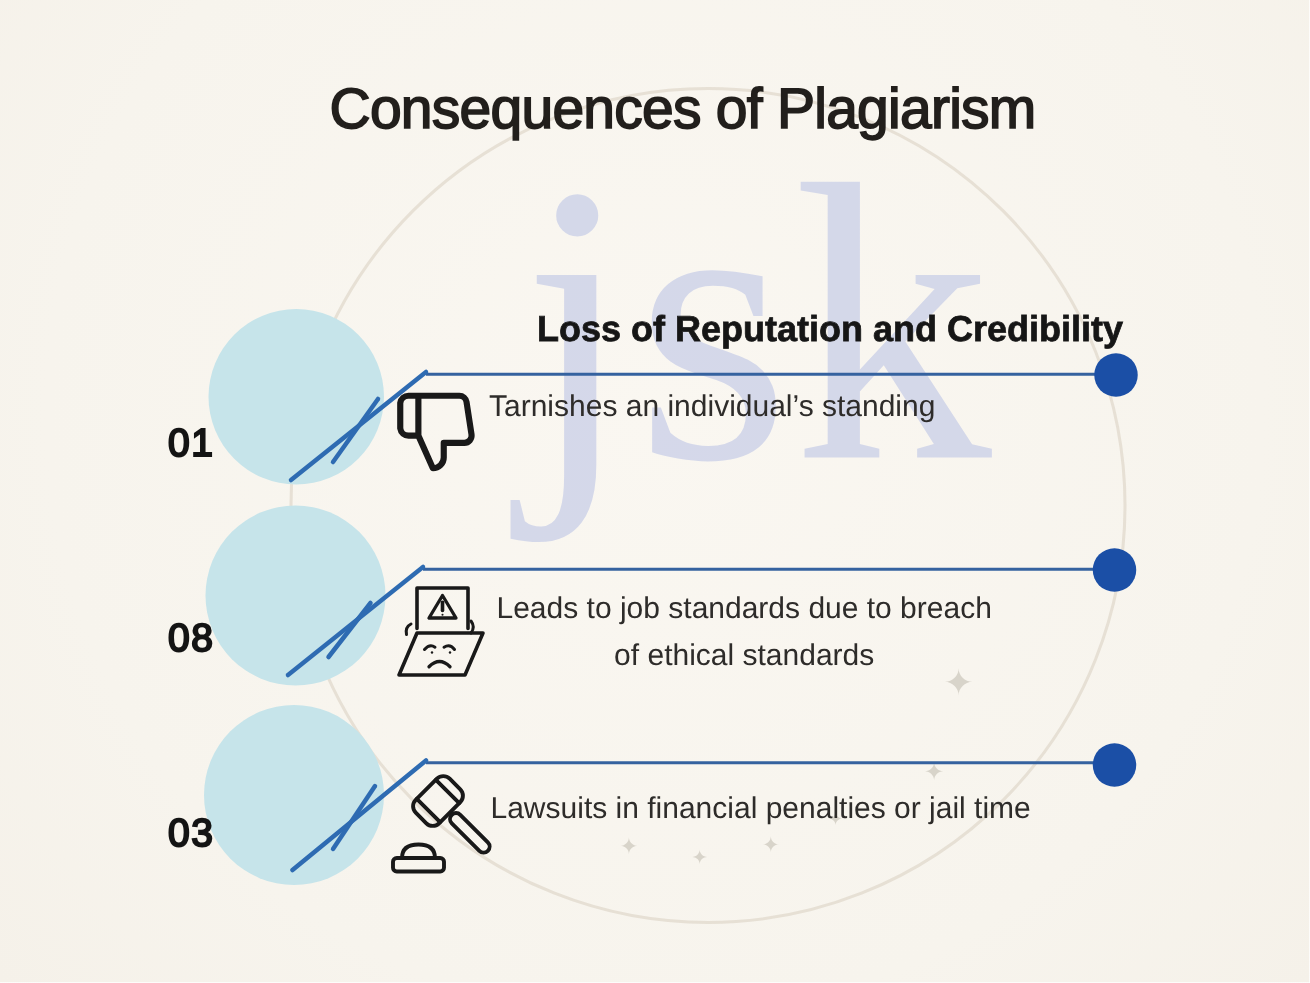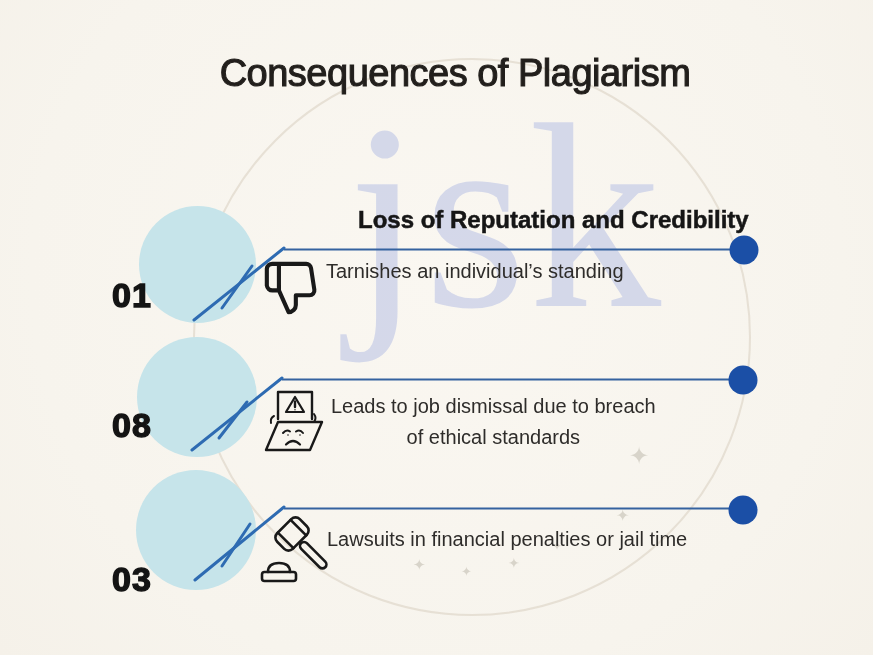--- a/index.html
+++ b/index.html
@@ -22,21 +22,21 @@
   
   .title{
     position:absolute;left:455px;top:52px;transform:translateX(-50%);z-index:2;
     font-size:38px;font-weight:400;letter-spacing:-.5px;color:#221f1c;white-space:nowrap;
     -webkit-text-stroke:1.1px #221f1c;
   }
   
   .row{position:absolute;inset:0;z-index:2;}
   .bubble{position:absolute;border-radius:50%;background:#c6e4ea;}
   .num{
-    position:absolute;font-size:34px;font-weight:700;color:#141414;line-height:38px;
+    position:absolute;font-size:26px;font-weight:400;color:#141414;line-height:38px;
     -webkit-text-stroke:1.4px #141414;letter-spacing:1px;
   }
   .item-title{
     position:absolute;font-size:24px;font-weight:700;color:#161616;line-height:24px;
     white-space:nowrap;margin-left:31px;-webkit-text-stroke:.5px #161616;
   }
   .item-desc{position:absolute;font-size:20px;color:#2e2c2a;line-height:31px;white-space:nowrap;text-align:center;}
   .connector{position:absolute;inset:0;width:873px;height:655px;pointer-events:none;}
   .hline{stroke:#35629f;stroke-width:2;}
   .diag{stroke:#2e6bb2;stroke-width:3;stroke-linecap:round;}
@@ -101,28 +101,28 @@
       <circle cx="39" cy="23.8" r="0.7" fill="#191919" stroke="none"></circle>
       <path d="M10 64 L22 36 L66 36 L54 64 Z"></path>
       <path d="M27 47 q3.5 -4 7 -1.5" stroke-width="2"></path>
       <path d="M40 45.5 q4 -2.5 7 1.5" stroke-width="2"></path>
       <circle cx="32" cy="49" r="0.8" fill="#191919" stroke="none"></circle>
       <circle cx="44" cy="49" r="0.8" fill="#191919" stroke="none"></circle>
       <path d="M30 58.5 Q37 51.5 44 58.5" stroke-width="2.2"></path>
     </svg>
 
     <div class="item-desc" style="left:331px;top:391px;">
-      <div>Leads to job dismissal due to breach</div>
+      <div>Leads to job standards due to breach</div>
       <div>of ethical standards</div>
     </div>
   </div>
 
   <div class="row">
     <div class="bubble" style="left:136px;top:470px;width:120px;height:120px;"></div>
-    <div class="num" style="left:112px;top:560px;">03</div>
+    <div class="num" style="left:112px;top:536px;">03</div>
 
     <svg class="connector" viewBox="0 0 873 655">
       <line class="hline" x1="743" y1="508.5" x2="284" y2="508.5"></line>
       <line class="diag" x1="284" y1="507" x2="195" y2="580"></line>
       <line class="diag" x1="250" y1="524" x2="222" y2="566"></line>
       <circle class="dot" cx="743" cy="510" r="14.5"></circle>
     </svg>
 
     <svg class="icon" style="left:252px;top:512px;" width="84" height="76" viewBox="0 0 84 76" fill="none" stroke="#191919" stroke-width="2.6" stroke-linecap="round" stroke-linejoin="round">
       <g transform="translate(40,22) rotate(-45)">

